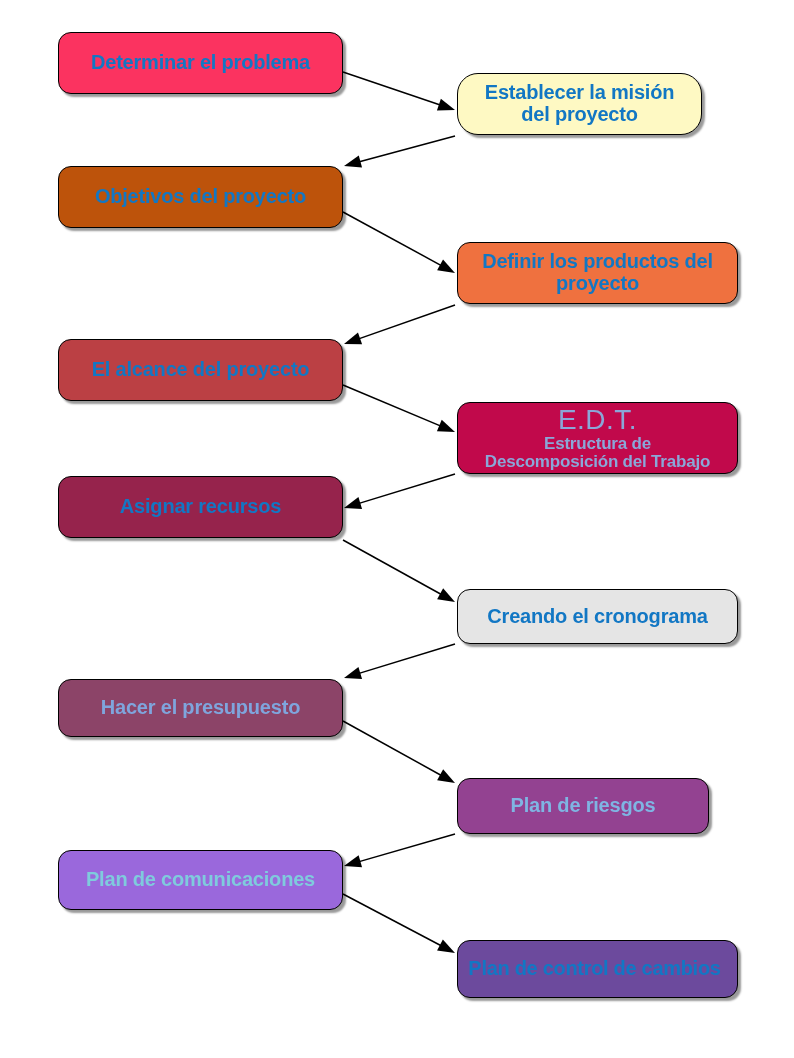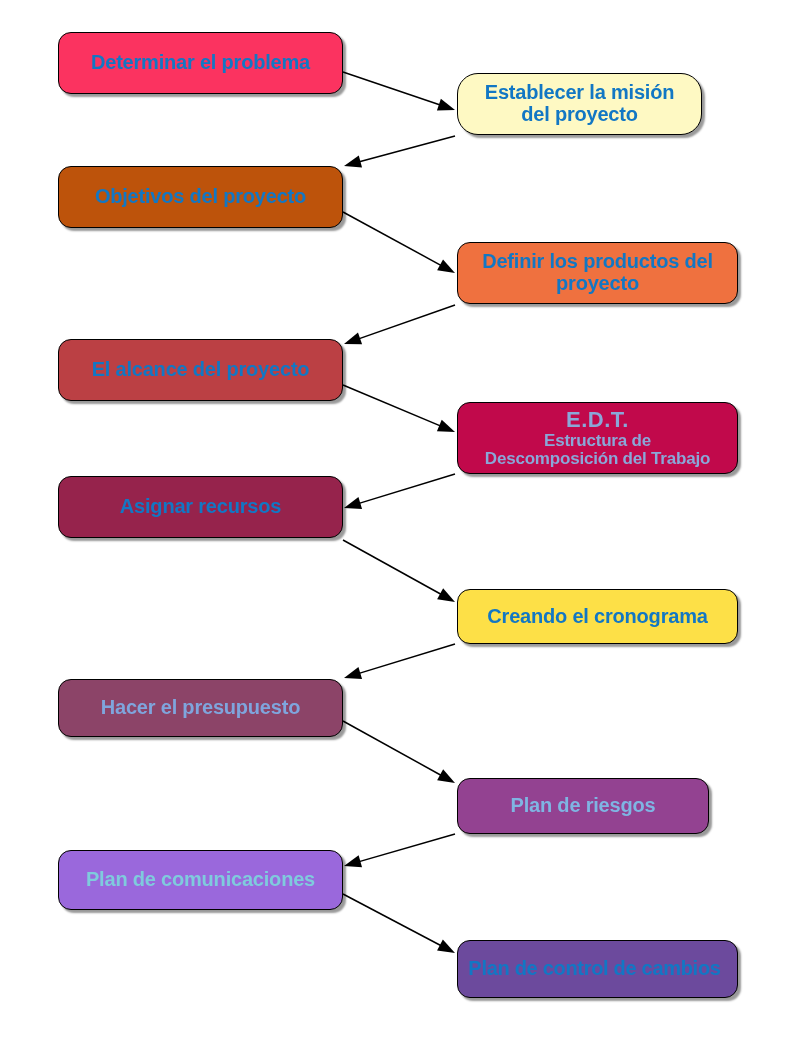--- a/index.html
+++ b/index.html
@@ -52,22 +52,22 @@
   }
   .node.wrap .label {
     white-space: normal;
   }
   .node.multi {
     flex-direction: column;
   }
   .node .line-big {
     display: block;
     width: 100%;
-    font-weight: bold;
-    font-size: 22px;
+    font-weight: normal;
+    font-size: 28px;
     letter-spacing: 0.5px;
   }
   .node .line-small {
     display: block;
     width: 100%;
     font-weight: bold;
     font-size: 17px;
     letter-spacing: -0.2px;
   }
   .node.overflow .label {
@@ -148,21 +148,21 @@
         <span class="label">El alcance del proyecto</span>
       </div>
       <div class="node multi" style="left: 457px; top: 402px; width: 281px; height: 72px; background: rgb(193, 9, 75); color: rgb(138, 167, 216);">
         <span class="line-big">E.D.T.</span>
         <span class="line-small">Estructura de</span>
         <span class="line-small">Descomposición del Trabajo</span>
       </div>
       <div class="node" style="left: 58px; top: 476px; width: 285px; height: 62px; background: rgb(150, 35, 76); color: rgb(18, 119, 196);">
         <span class="label">Asignar recursos</span>
       </div>
-      <div class="node" style="left: 457px; top: 589px; width: 281px; height: 55px; background: #fde047; color: rgb(18, 119, 196);">
+      <div class="node" style="left: 457px; top: 589px; width: 281px; height: 55px; background: #e5e5e5; color: rgb(18, 119, 196);">
         <span class="label">Creando el cronograma</span>
       </div>
       <div class="node" style="left: 58px; top: 679px; width: 285px; height: 58px; background: rgb(140, 68, 104); color: rgb(127, 165, 221);">
         <span class="label">Hacer el presupuesto</span>
       </div>
       <div class="node" style="left: 457px; top: 778px; width: 252px; height: 56px; background: rgb(147, 66, 145); color: rgb(127, 181, 227);">
         <span class="label">Plan de riesgos</span>
       </div>
       <div class="node" style="left: 58px; top: 850px; width: 285px; height: 60px; background: rgb(154, 104, 220); color: rgb(127, 203, 221);">
         <span class="label">Plan de comunicaciones</span>

